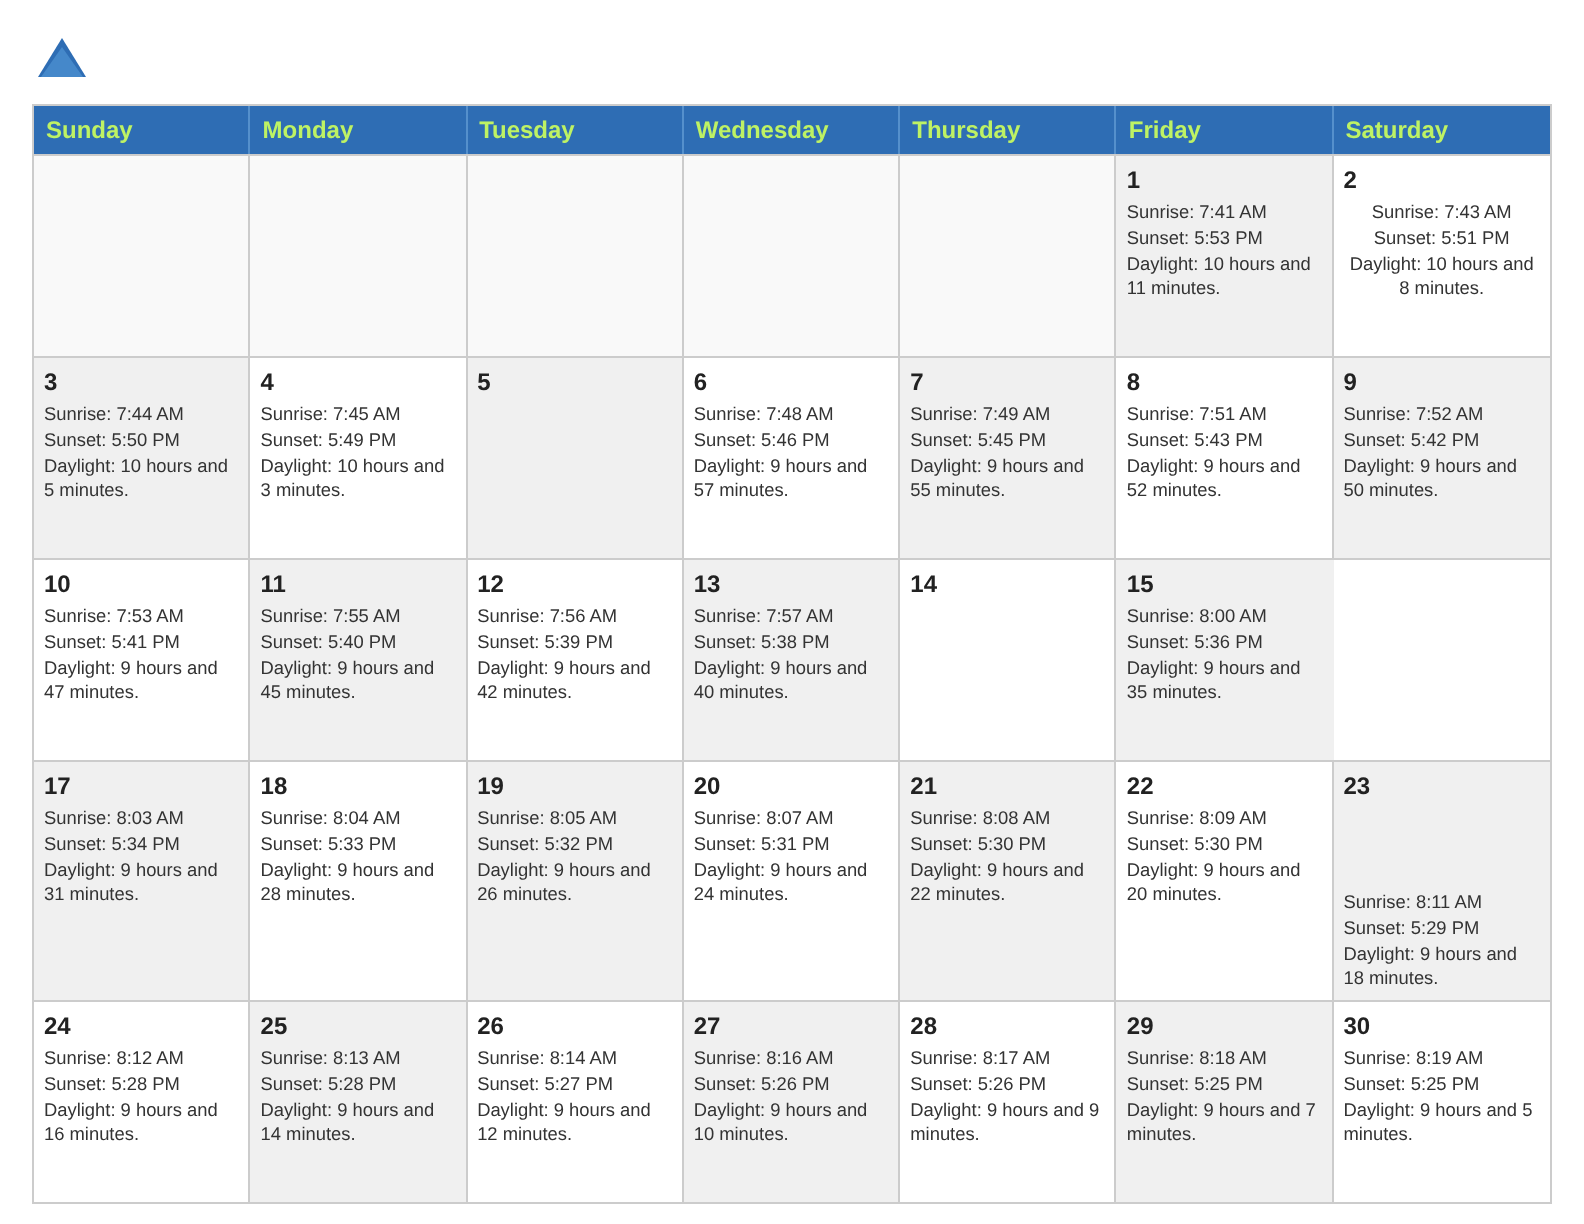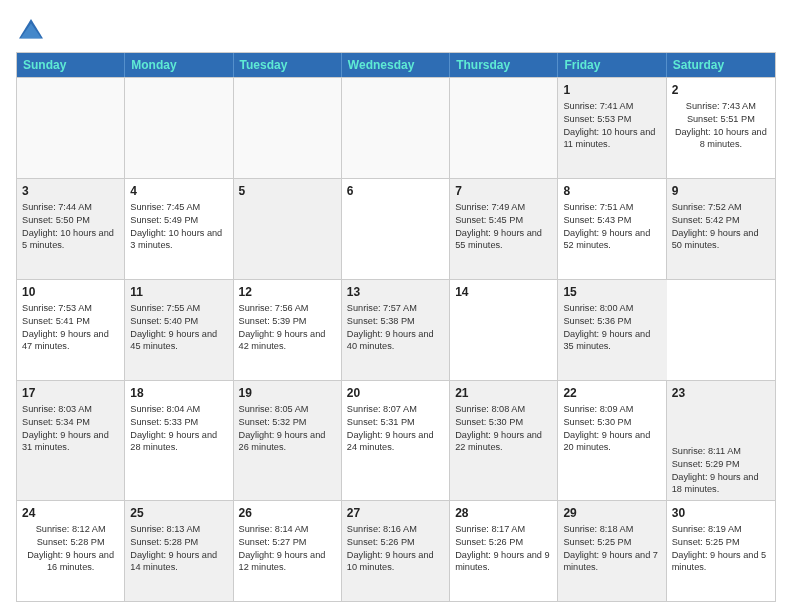--- a/index.html
+++ b/index.html
@@ -65,21 +65,21 @@
       display: flex;
       flex-direction: column;
       border: 1px solid #ccc;
     }
     .cal-header {
       display: grid;
       grid-template-columns: repeat(7, 1fr);
       background: #2e6db4;
     }
     .cal-header-cell {
-      color: #5eead4;
+      color: #bef264;
       font-size: 12px;
       font-weight: bold;
       padding: 5px 6px;
       text-align: left;
       border-right: 1px solid #5590cc;
     }
     .cal-header-cell:last-child { border-right: none; }
     .cal-body {
       flex: 1;
       display: flex;
@@ -178,20 +178,23 @@
             <span class="day-num">4</span>
             <div class="cal-cell-text" style="white-space: pre-line;">Sunrise: 7:45 AM
 Sunset: 5:49 PM
 Daylight: 10 hours and 3 minutes.</div>
           </div>
           <div class="cal-cell shaded">
             <span class="day-num">5</span>
           </div>
           <div class="cal-cell">
             <span class="day-num">6</span>
+            <div class="cal-cell-text" style="white-space: pre-line;">Sunrise: 7:48 AM
+Sunset: 5:46 PM
+Daylight: 9 hours and 57 minutes.</div>
           </div>
           <div class="cal-cell shaded">
             <span class="day-num">7</span>
             <div class="cal-cell-text" style="white-space: pre-line;">Sunrise: 7:49 AM
 Sunset: 5:45 PM
 Daylight: 9 hours and 55 minutes.</div>
           </div>
           <div class="cal-cell">
             <span class="day-num">8</span>
             <div class="cal-cell-text" style="white-space: pre-line;">Sunrise: 7:51 AM
@@ -280,21 +283,21 @@
           <div class="cal-cell shaded">
             <span class="day-num">23</span>
             <div class="cal-cell-text" style="white-space: pre-line; margin-top: 44px;">Sunrise: 8:11 AM
 Sunset: 5:29 PM
 Daylight: 9 hours and 18 minutes.</div>
           </div>
         </div>
         <div class="cal-row">
           <div class="cal-cell">
             <span class="day-num">24</span>
-            <div class="cal-cell-text" style="white-space: pre-line; text-align: center;">Sunrise: 8:12 AM
+            <div class="cal-cell-text" style="white-space: pre-line;">Sunrise: 8:12 AM
 Sunset: 5:28 PM
 Daylight: 9 hours and 16 minutes.</div>
           </div>
           <div class="cal-cell shaded">
             <span class="day-num">25</span>
             <div class="cal-cell-text" style="white-space: pre-line;">Sunrise: 8:13 AM
 Sunset: 5:28 PM
 Daylight: 9 hours and 14 minutes.</div>
           </div>
           <div class="cal-cell">

